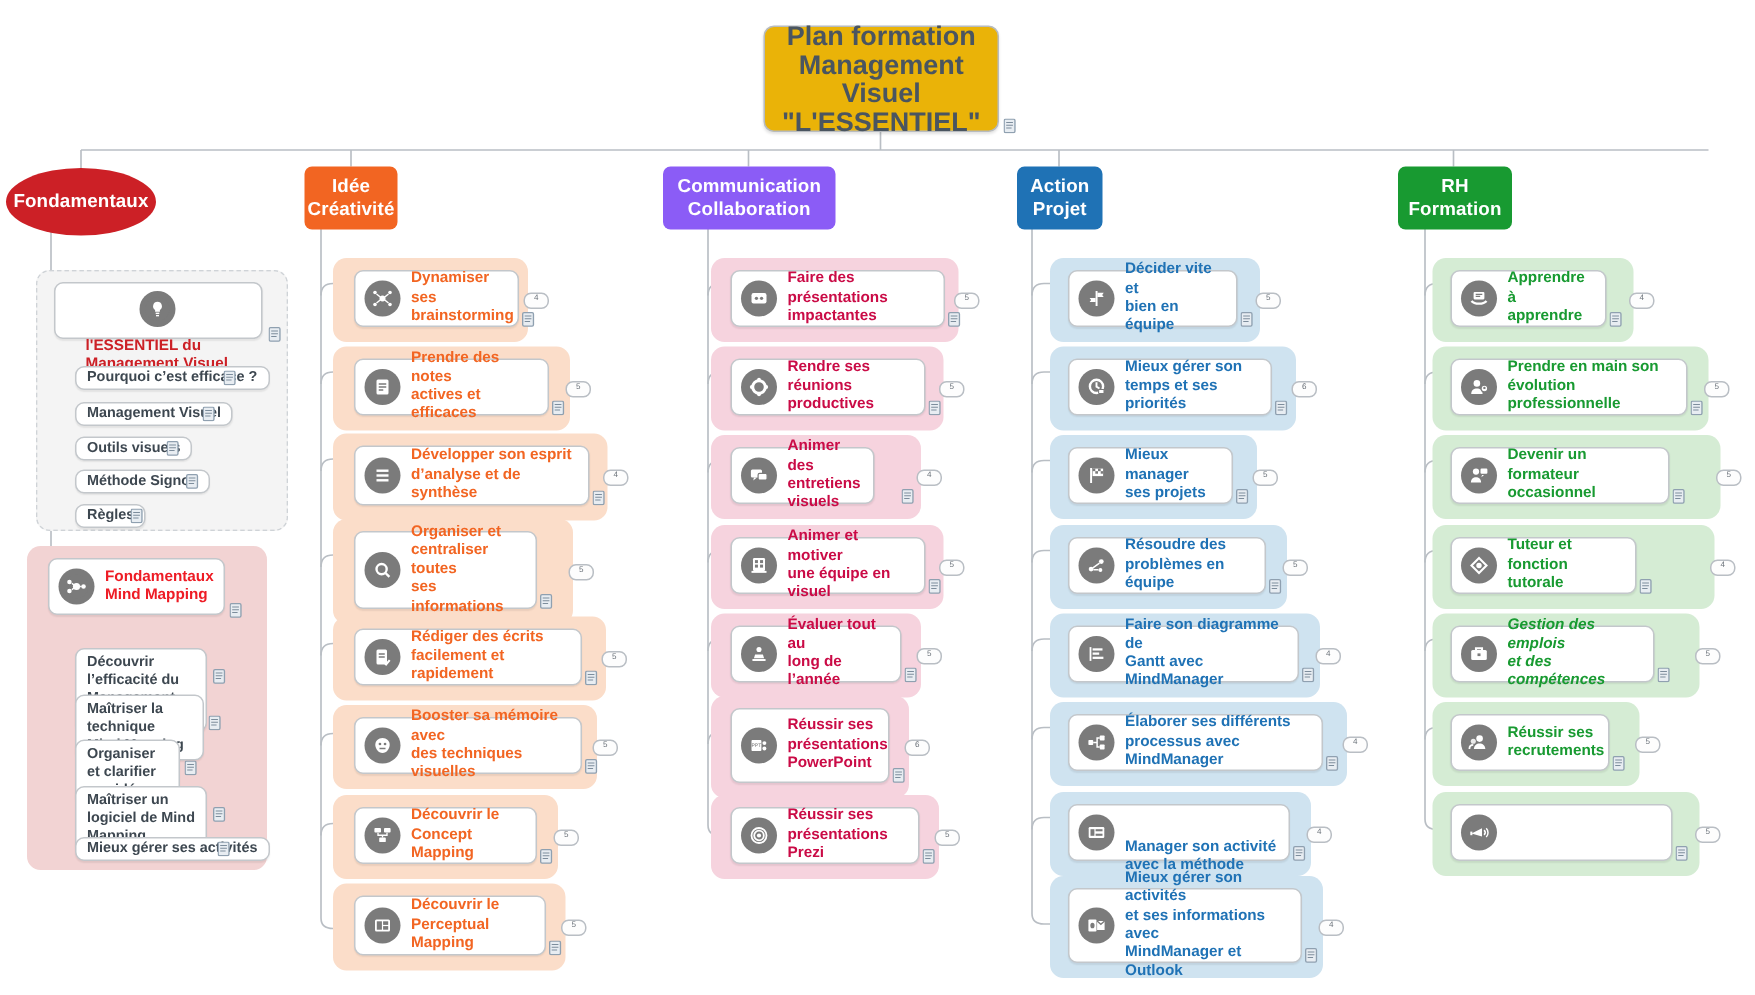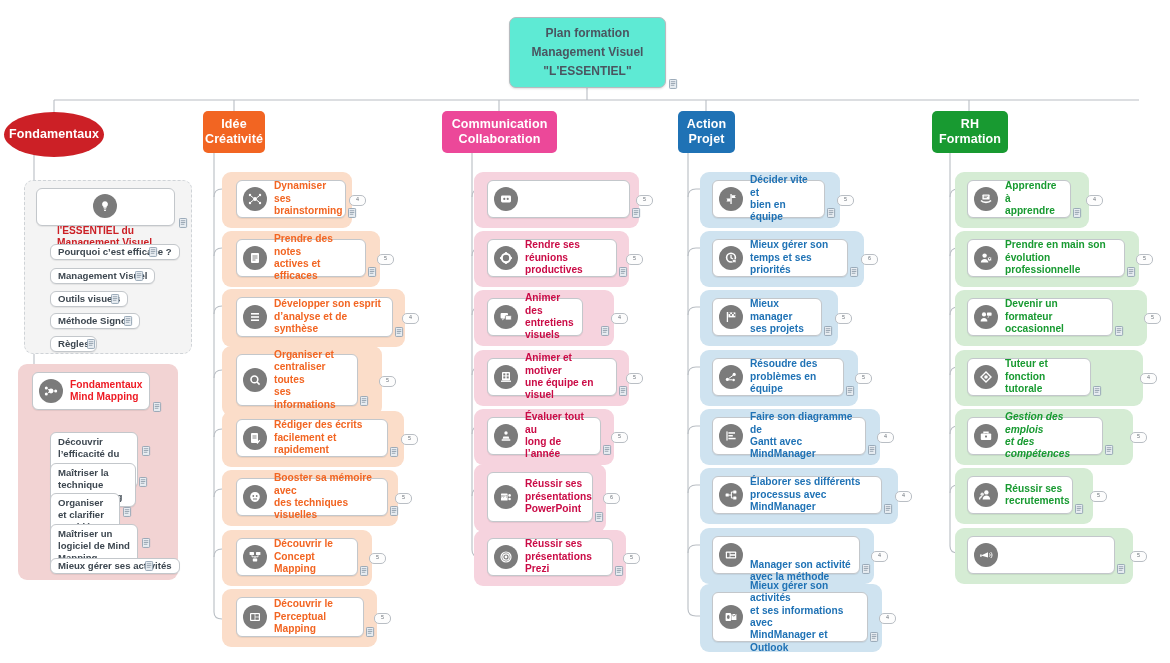--- a/index.html
+++ b/index.html
@@ -10,22 +10,22 @@
   }
   #stage{position:absolute;left:0;top:0;width:1170px;height:663px;}
 
   
   #wires{position:absolute;left:0;top:0;width:1170px;height:663px;}
   #wires path,#wires line{fill:none;stroke:#b9bec4;stroke-width:1.1;}
 
   
   .root{
     position:absolute;box-sizing:border-box;
-    background:#5eead4;border:1px solid #b7bbbf;border-radius:7px;
-    color:#4a5560;font-weight:bold;font-size:12px;line-height:19px;
+    background:#eab308;border:1px solid #b7bbbf;border-radius:7px;
+    color:#4a5560;font-weight:bold;font-size:18px;line-height:19px;
     text-align:center;display:flex;align-items:center;justify-content:center;
     box-shadow:0 1px 2px rgba(0,0,0,.12);
   }
   .root span{display:block;}
 
   
   .branch{
     position:absolute;box-sizing:border-box;color:#fff;font-weight:bold;
     display:flex;align-items:center;justify-content:center;text-align:center;
     font-size:12.5px;line-height:15px;letter-spacing:.1px;
@@ -182,21 +182,21 @@
     <div><span>Fondamentaux</span></div>
   </div>
 
   <div class="branch rect" style="left:203px;top:111px;width:62px;height:42px;background:#f26522;">
     <div>
       <span>Idée</span>
       <span>Créativité</span>
     </div>
   </div>
 
-  <div class="branch rect" style="left:442px;top:111px;width:115px;height:42px;background:#ec4899;">
+  <div class="branch rect" style="left:442px;top:111px;width:115px;height:42px;background:#8b5cf6;">
     <div>
       <span>Communication</span>
       <span>Collaboration</span>
     </div>
   </div>
 
   <div class="branch rect" style="left:678px;top:111px;width:57px;height:42px;background:#1f72b5;">
     <div>
       <span>Action</span>
       <span>Projet</span>
@@ -506,20 +506,21 @@
       <div class="badge" style="left: 374px; top: 612.5px;">5</div>
       <div class="panel" style="left: 474px; top: 172px; width: 165px; height: 56px; background: rgb(246, 211, 222);"></div>
       <div class="card" style="left: 487px; top: 180px; width: 143px; height: 38px;">
         <span class="ico">
           <svg width="16" height="16" viewBox="0 0 16 16">
             <rect x="3" y="4.4" width="10" height="7" rx="1.4" fill="#fff"></rect>
             <circle cx="6.3" cy="7.9" r="1.1" fill="#7b7b7b"></circle>
             <circle cx="9.7" cy="7.9" r="1.1" fill="#7b7b7b"></circle>
           </svg>
         </span>
+        <span class="txt" style="color:#ca0b46;"><span>Faire des présentations</span><br><span>impactantes</span></span>
       </div>
       <div class="note" style="left: 632px; top: 208px;">
         <svg viewBox="0 0 10 11">
           <rect x="0.5" y="0.5" width="8" height="10" rx="1" fill="#e8edf2" stroke="#8fa0b0"></rect>
           <path d="M2 3h5M2 5h5M2 7h4" stroke="#7d8d9c" stroke-width="0.8"></path>
         </svg>
       </div>
       <div class="badge" style="left: 636px; top: 194.5px;">5</div>
       <div class="panel" style="left: 474px; top: 231px; width: 155px; height: 56px; background: rgb(246, 211, 222);"></div>
       <div class="card" style="left: 487px; top: 239px; width: 130px; height: 38px;">

